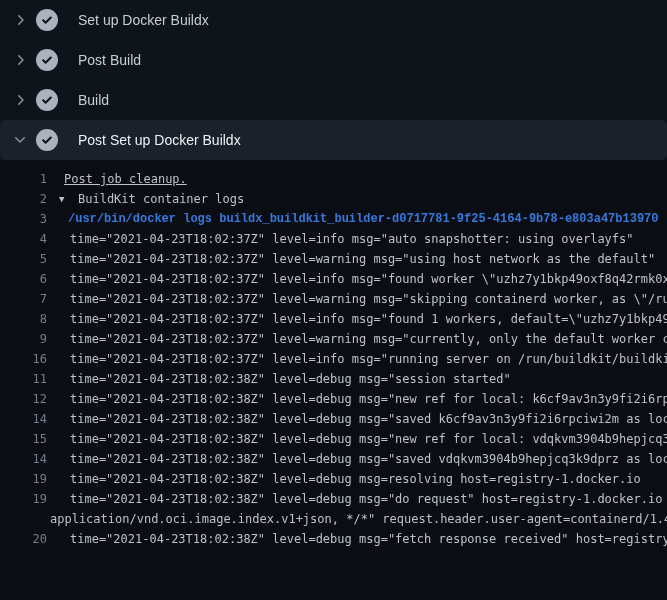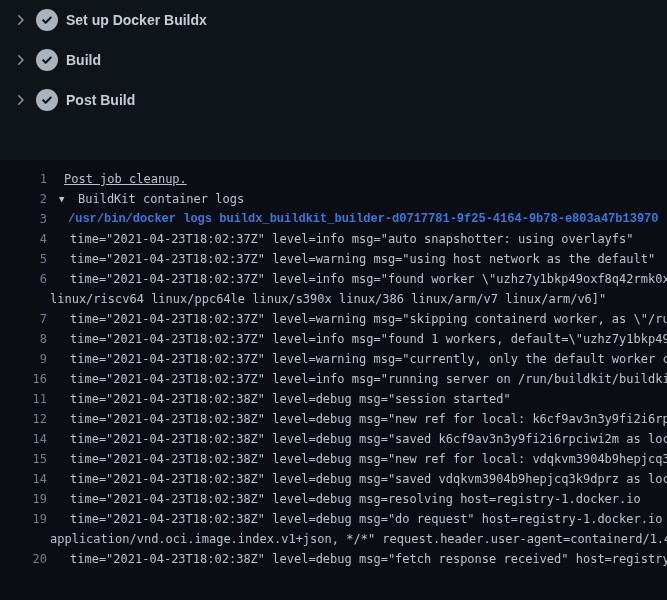--- a/index.html
+++ b/index.html
@@ -26,25 +26,24 @@
     display: inline-flex; align-items: center; justify-content: center;
     flex: 0 0 16px;
   }
   .check {
     width: 22px; height: 22px;
     margin-left: 8px;
     flex: 0 0 22px;
     display: inline-flex; align-items: center; justify-content: center;
   }
   .step-title {
-    margin-left: 8px;
+    margin-left: 20px;
     font-size: 14px;
     color: #c6cdd5;
     white-space: nowrap;
-    font-weight: bold;
   }
   .step-row.expanded .step-title { color: #edf1f6; }
 
   
   .log {
     flex: 1 1 auto;
     background: #0a0d13;
     padding-top: 9px;
     font-family: "DejaVu Sans Mono", "Liberation Mono", monospace;
     font-size: 12px;
@@ -102,35 +101,49 @@
           <svg width="16" height="16" viewBox="0 0 16 16" aria-hidden="true">
             <path fill="#8b949e" d="M6.22 3.22a.75.75 0 0 1 1.06 0l4.25 4.25a.75.75 0 0 1 0 1.06l-4.25 4.25a.75.75 0 0 1-1.06-1.06L9.94 8 6.22 4.28a.75.75 0 0 1 0-1.06z"></path>
           </svg>
         </span>
         <span class="check">
           <svg width="22" height="22" viewBox="0 0 16 16" aria-hidden="true">
             <circle cx="8" cy="8" r="8" fill="#a9b3bd"></circle>
             <path fill="#11151b" d="M11.28 5.72a.75.75 0 0 1 0 1.06l-3.75 3.75a.75.75 0 0 1-1.06 0L4.72 8.78a.75.75 0 1 1 1.06-1.06l1.22 1.22 3.22-3.22a.75.75 0 0 1 1.06 0z"></path>
           </svg>
         </span>
+        <span class="step-title">Post Build</span>
+      </div>
+      <div class="step-row">
+        <span class="chevron">
+          <svg width="16" height="16" viewBox="0 0 16 16" aria-hidden="true">
+            <path fill="#8b949e" d="M6.22 3.22a.75.75 0 0 1 1.06 0l4.25 4.25a.75.75 0 0 1 0 1.06l-4.25 4.25a.75.75 0 0 1-1.06-1.06L9.94 8 6.22 4.28a.75.75 0 0 1 0-1.06z"></path>
+          </svg>
+        </span>
+        <span class="check">
+          <svg width="22" height="22" viewBox="0 0 16 16" aria-hidden="true">
+            <circle cx="8" cy="8" r="8" fill="#a9b3bd"></circle>
+            <path fill="#11151b" d="M11.28 5.72a.75.75 0 0 1 0 1.06l-3.75 3.75a.75.75 0 0 1-1.06 0L4.72 8.78a.75.75 0 1 1 1.06-1.06l1.22 1.22 3.22-3.22a.75.75 0 0 1 1.06 0z"></path>
+          </svg>
+        </span>
         <span class="step-title">Build</span>
       </div>
-      <div class="step-row">
-        <span class="chevron">
-          <svg width="16" height="16" viewBox="0 0 16 16" aria-hidden="true">
-            <path fill="#8b949e" d="M6.22 3.22a.75.75 0 0 1 1.06 0l4.25 4.25a.75.75 0 0 1 0 1.06l-4.25 4.25a.75.75 0 0 1-1.06-1.06L9.94 8 6.22 4.28a.75.75 0 0 1 0-1.06z"></path>
-          </svg>
-        </span>
-        <span class="check">
-          <svg width="22" height="22" viewBox="0 0 16 16" aria-hidden="true">
-            <circle cx="8" cy="8" r="8" fill="#a9b3bd"></circle>
-            <path fill="#11151b" d="M11.28 5.72a.75.75 0 0 1 0 1.06l-3.75 3.75a.75.75 0 0 1-1.06 0L4.72 8.78a.75.75 0 1 1 1.06-1.06l1.22 1.22 3.22-3.22a.75.75 0 0 1 1.06 0z"></path>
-          </svg>
-        </span>
-        <span class="step-title">Post Build</span>
+      <div class="step-row expanded">
+        <span class="chevron">
+          <svg width="16" height="16" viewBox="0 0 16 16" aria-hidden="true">
+            <path fill="#8b949e" d="M12.78 5.22a.75.75 0 0 1 0 1.06l-4.25 4.25a.75.75 0 0 1-1.06 0L3.22 6.28a.75.75 0 0 1 1.06-1.06L8 8.94l3.72-3.72a.75.75 0 0 1 1.06 0z"></path>
+          </svg>
+        </span>
+        <span class="check">
+          <svg width="22" height="22" viewBox="0 0 16 16" aria-hidden="true">
+            <circle cx="8" cy="8" r="8" fill="#a9b3bd"></circle>
+            <path fill="#11151b" d="M11.28 5.72a.75.75 0 0 1 0 1.06l-3.75 3.75a.75.75 0 0 1-1.06 0L4.72 8.78a.75.75 0 1 1 1.06-1.06l1.22 1.22 3.22-3.22a.75.75 0 0 1 1.06 0z"></path>
+          </svg>
+        </span>
+        <span class="step-title">Post Set up Docker Buildx</span>
       </div>
     </div>
   <div class="log" id="log">
       <div class="log-row t-plain">
         <span class="ln">1</span>
         <span class="txt">Post job cleanup.</span>
       </div>
       <div class="log-row t-group">
         <span class="ln">2</span>
         <span class="txt"><span class="group-marker">▼</span><span>BuildKit container logs</span></span>
@@ -144,24 +157,20 @@
         <span class="txt">time="2021-04-23T18:02:37Z" level=info msg="auto snapshotter: using overlayfs"</span>
       </div>
       <div class="log-row t-entry">
         <span class="ln">5</span>
         <span class="txt">time="2021-04-23T18:02:37Z" level=warning msg="using host network as the default"</span>
       </div>
       <div class="log-row t-entry">
         <span class="ln">6</span>
         <span class="txt">time="2021-04-23T18:02:37Z" level=info msg="found worker \"uzhz7y1bkp49oxf8q42rmk0xj</span>
       </div>
-      <div class="log-row t-wrap">
-        <span class="ln"></span>
-        <span class="txt">linux/riscv64 linux/ppc64le linux/s390x linux/386 linux/arm/v7 linux/arm/v6]"</span>
-      </div>
       <div class="log-row t-entry">
         <span class="ln">7</span>
         <span class="txt">time="2021-04-23T18:02:37Z" level=warning msg="skipping containerd worker, as \"/run</span>
       </div>
       <div class="log-row t-entry">
         <span class="ln">8</span>
         <span class="txt">time="2021-04-23T18:02:37Z" level=info msg="found 1 workers, default=\"uzhz7y1bkp49o</span>
       </div>
       <div class="log-row t-entry">
         <span class="ln">9</span>

